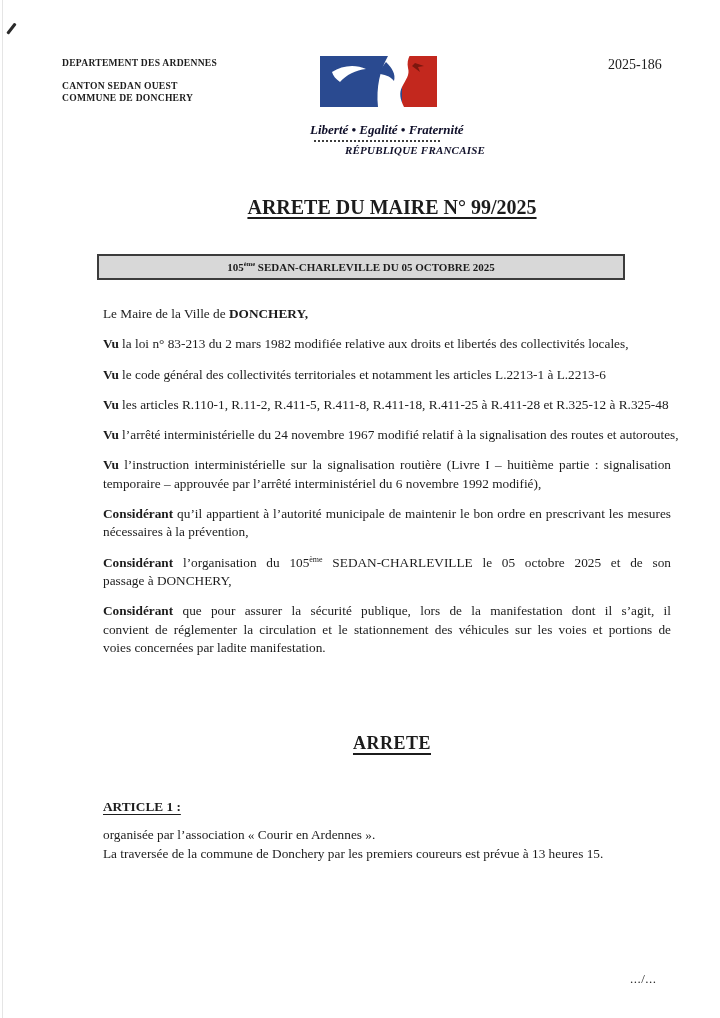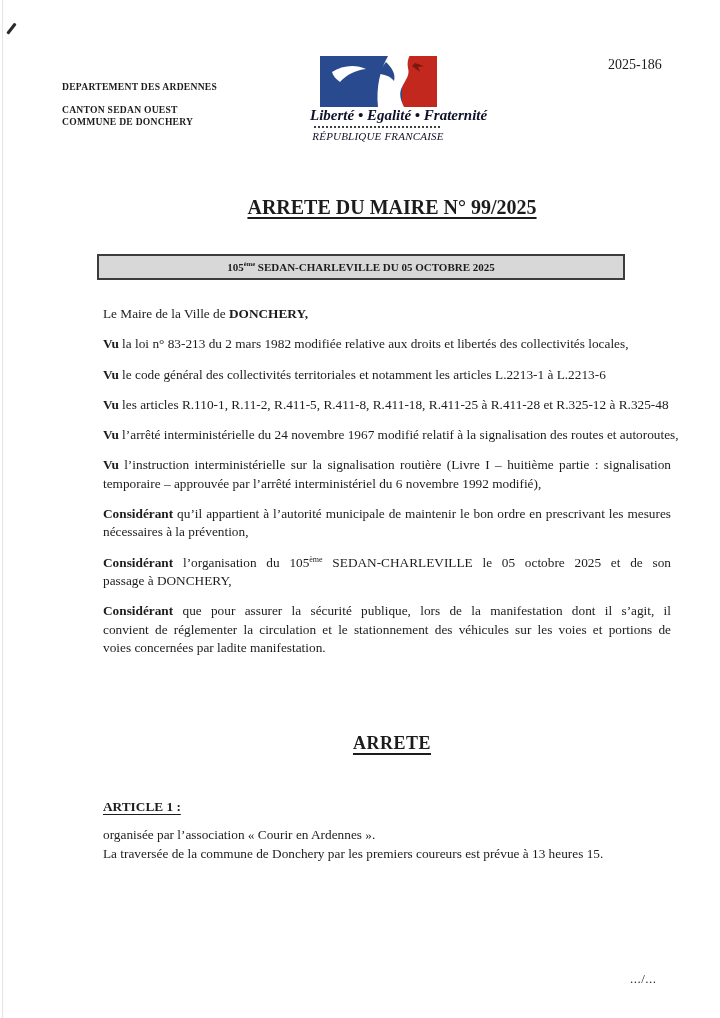--- a/index.html
+++ b/index.html
@@ -5,27 +5,27 @@
   html,body { margin:0; padding:0; background:#ffffff; }
   .page {
     position:relative; width:720px; height:1018px; background:#ffffff;
     font-family:"Liberation Serif", serif; color:#1c1c1c; overflow:hidden;
   }
   .scan-edge { position:absolute; left:2px; top:0; width:1px; height:100%; background:rgba(0,0,0,0.10); }
   .pen-mark { position:absolute; left:10px; top:22px; width:2.6px; height:13px; background:#2b2b2b; transform:rotate(38deg); border-radius:1px; }
 
   
   .header-left { position:absolute; left:62px; top:57px; font-weight:bold; font-size:9.6px; letter-spacing:0.25px; line-height:12.5px; white-space:nowrap; }
-  .header-left .dept { margin-bottom:10px;margin-top:24px; }
+  .header-left .dept { margin-bottom:10px; }
   .logo-block { position:absolute; left:310px; top:56px; width:136px; text-align:center; }
   .logo-block svg { display:block; margin:0 auto; }
-  .motto { margin-top:0; font-size:15px; font-weight:bold; font-style:italic; color:#10102a; white-space:nowrap; }
+  .motto { margin-top:15px; font-size:13px; font-weight:bold; font-style:italic; color:#10102a; white-space:nowrap; }
   .dash-line { height:2px; margin:2px auto 2px auto; width:128px;
     background:repeating-linear-gradient(90deg,#3e3e3e 0 2px, transparent 2px 4px); }
-  .republic { font-size:11px; font-weight:normal; font-style:italic; letter-spacing:0.2px; color:#10102a; white-space:nowrap; }
+  .republic { font-size:11px; font-weight:bold; font-style:italic; letter-spacing:0.2px; color:#10102a; white-space:nowrap;margin-left:35px; }
   .doc-number { position:absolute; left:608px; top:57px; font-size:14px; }
 
   
   .page-title { position:absolute; left:103px; top:196px; width:578px; text-align:center;
     font-size:20px; font-weight:bold; }
   .page-title .u { text-decoration:underline; text-underline-offset:3px; text-decoration-thickness:1.5px; }
   .event-banner { position:absolute; left:97px; top:254px; width:524px; height:22px;
     background:#d8d8d8; border:2px solid #3c3c3c;
     text-align:center; font-weight:bold; font-size:11px; line-height:22px; white-space:nowrap; }
   sup.sp { font-size:0.6em; vertical-align:super; line-height:0; }

